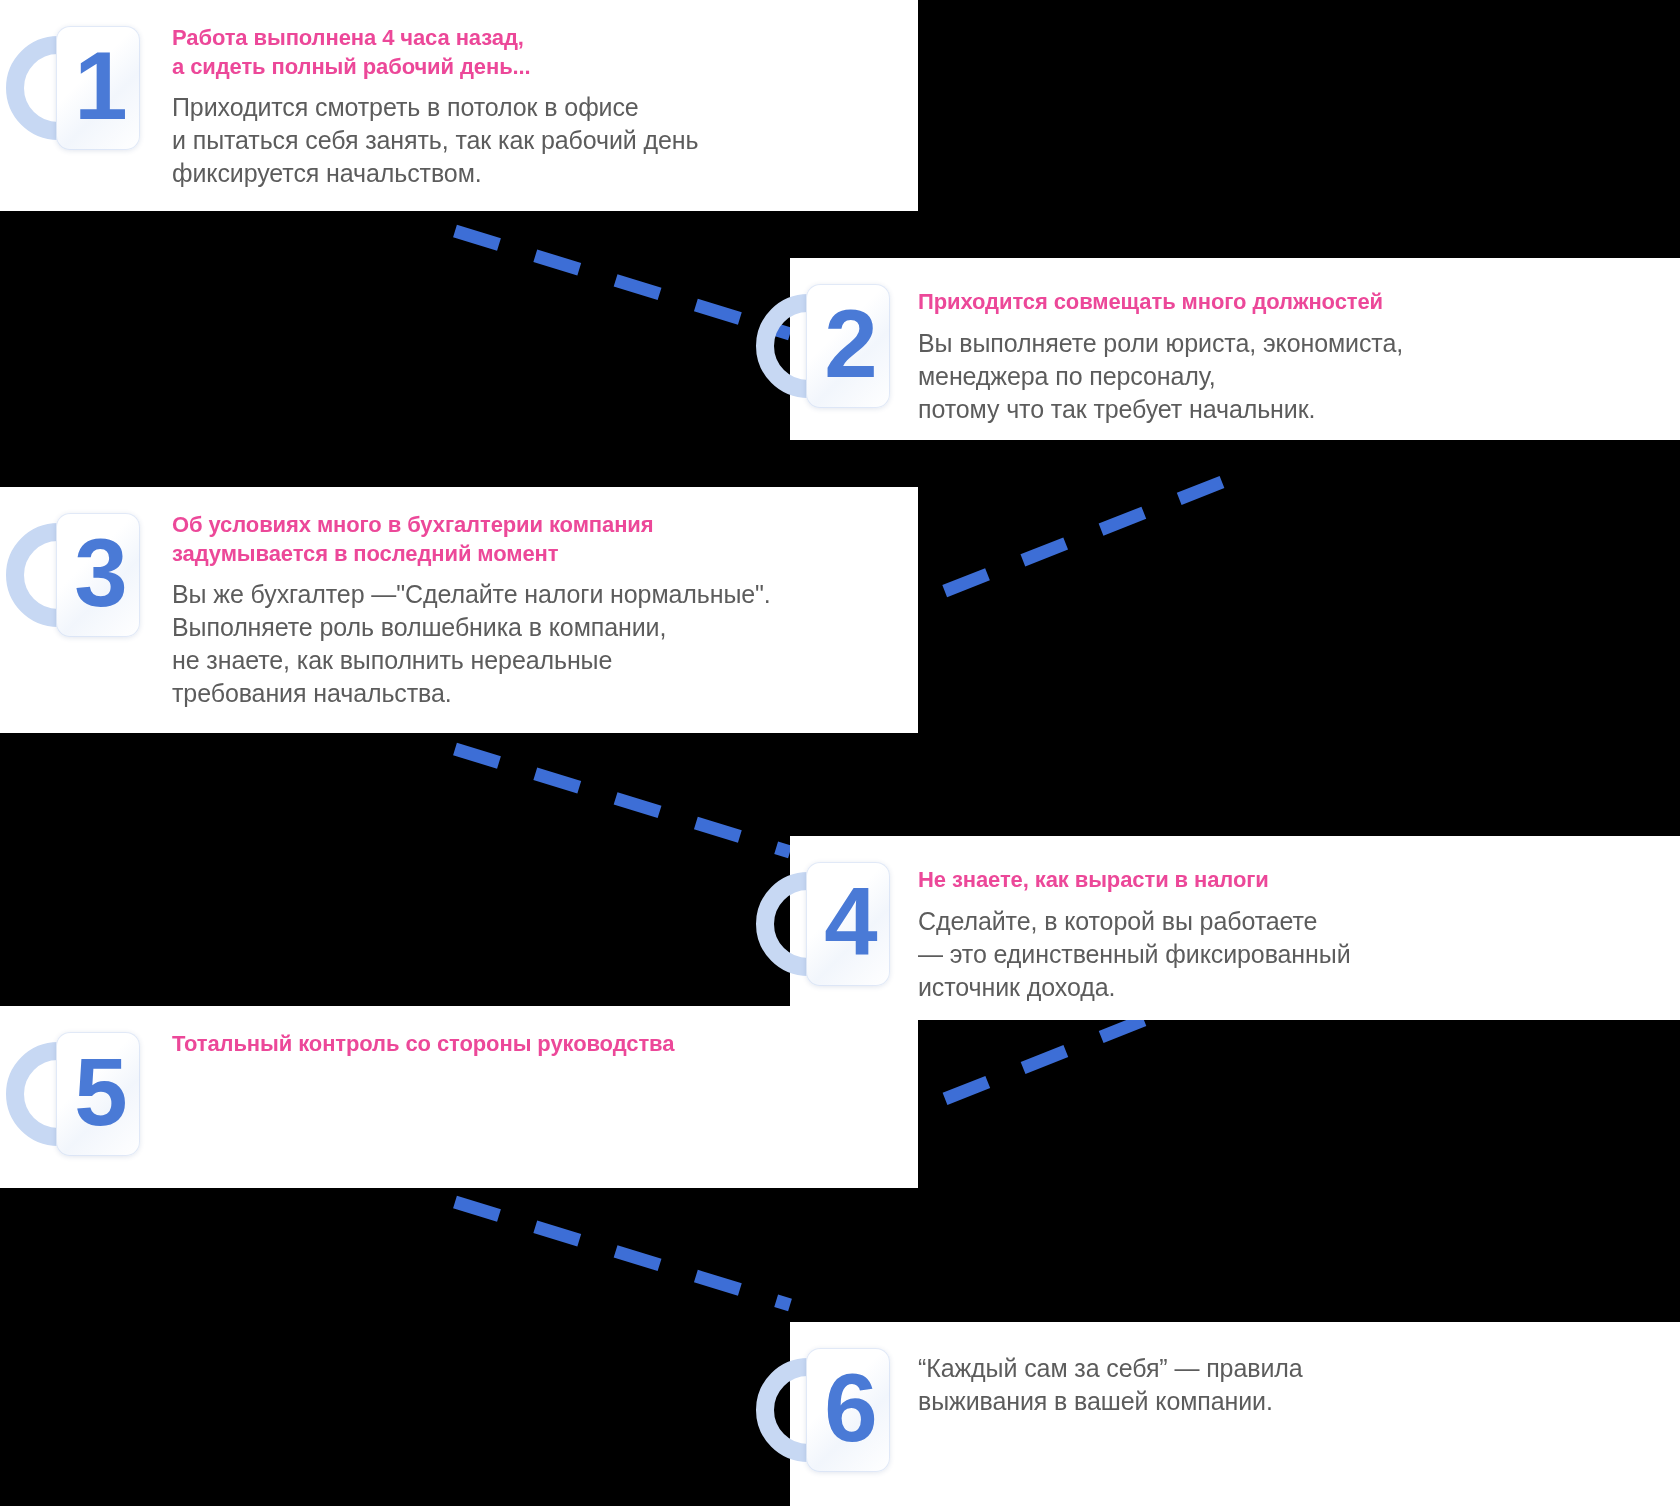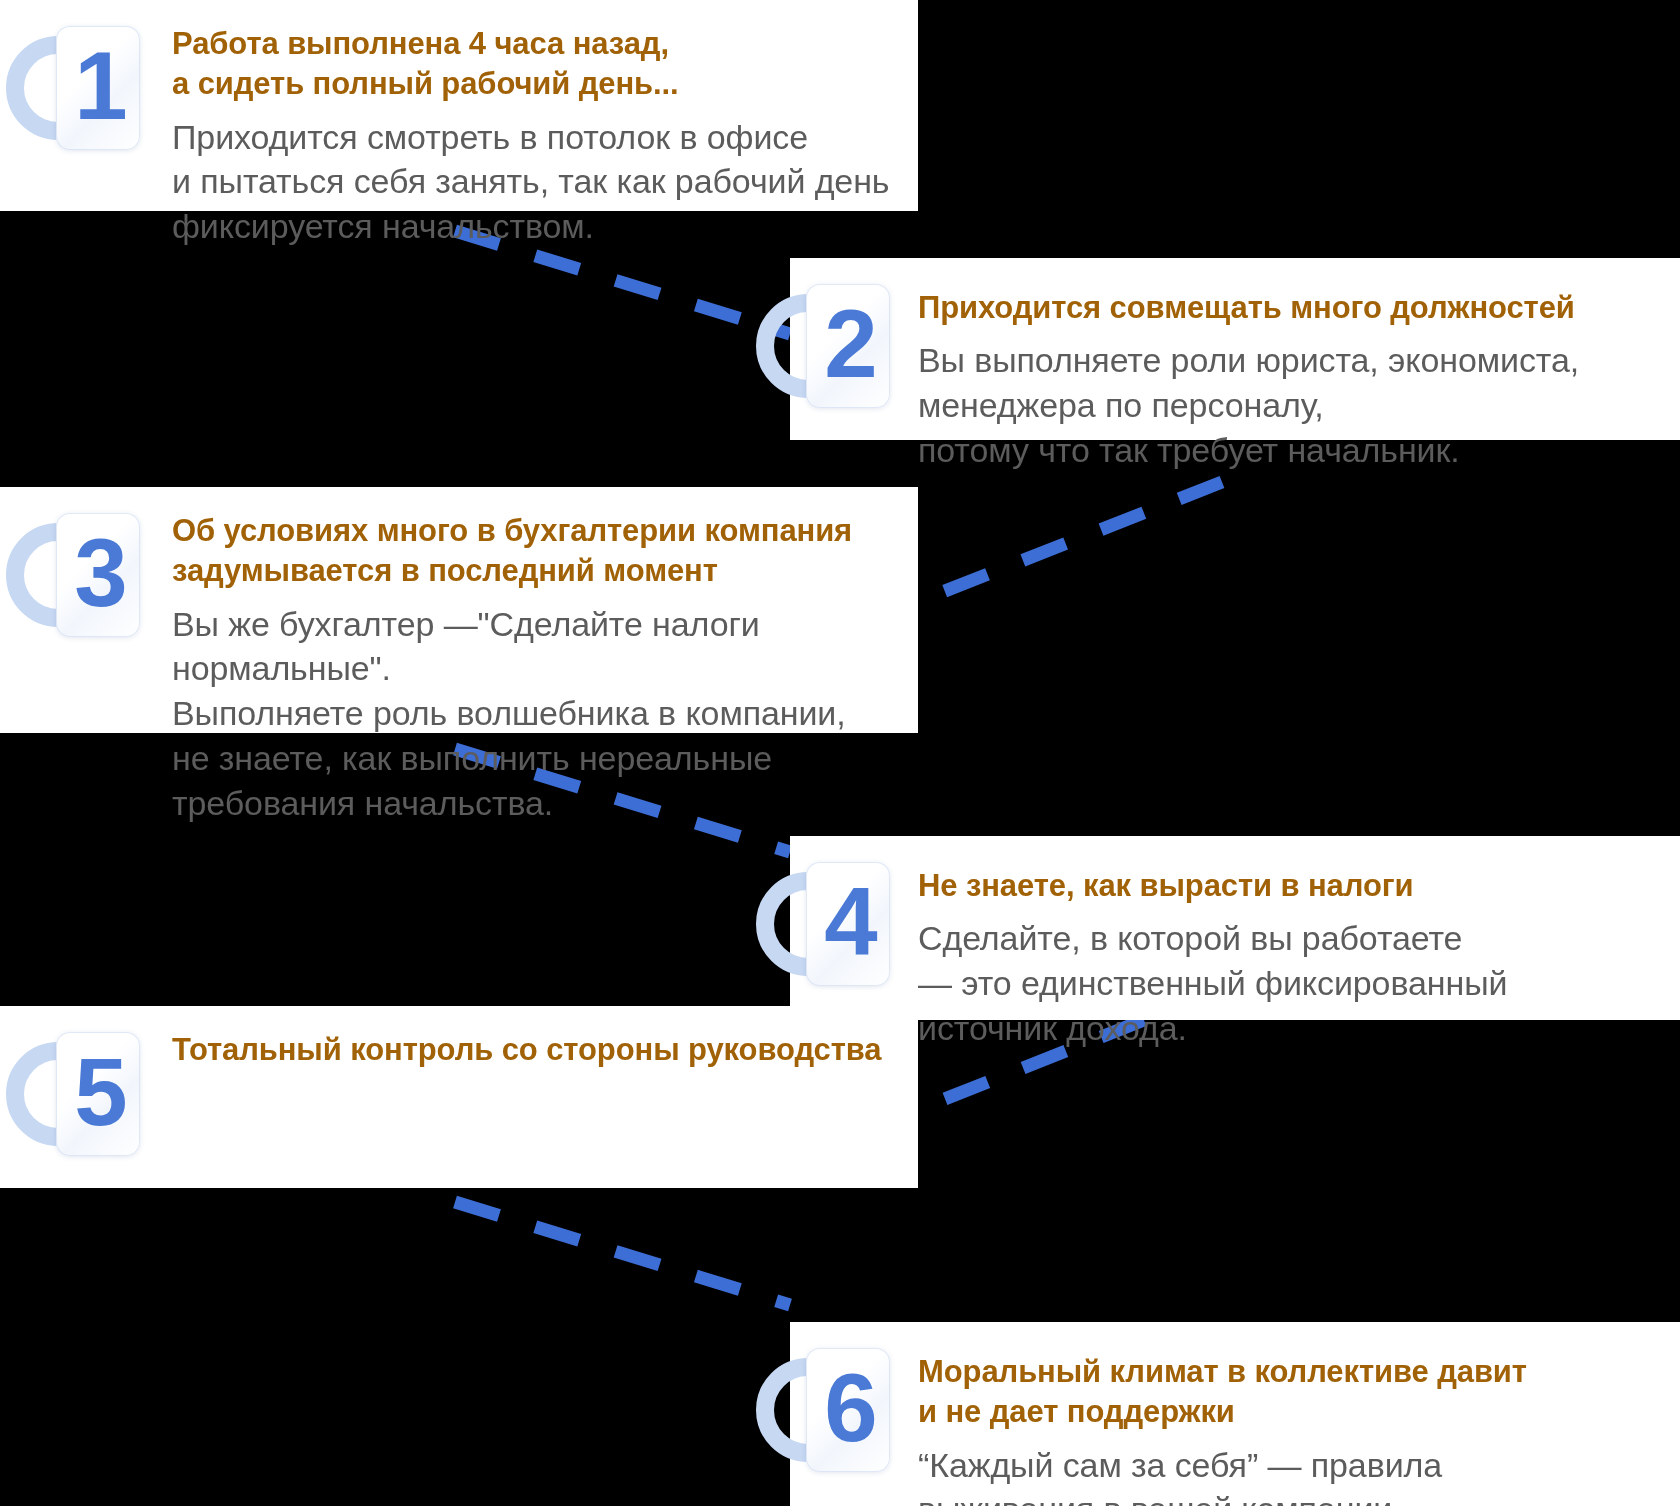--- a/index.html
+++ b/index.html
@@ -52,25 +52,25 @@
   .digit{
     font-size:96px;line-height:1;font-weight:700;color:#4a7ad6;
     font-family:"Liberation Sans","DejaVu Sans",sans-serif;
     letter-spacing:-2px;
     position:relative;left:2px;top:-2px;
   }
 
   
   .txt{flex:1 1 auto;padding-right:16px;}
   .head{
-    font-size:31px;line-height:1.30;font-weight:700;color:#a16207;
+    font-size:22px;line-height:1.30;font-weight:700;color:#ec4899;
     margin:0 0 10px 0;white-space:pre-line;letter-spacing:-.1px;
   }
   .body{
-    font-size:34px;line-height:1.32;font-weight:400;color:#5c5c5c;
+    font-size:25px;line-height:1.32;font-weight:400;color:#5c5c5c;
     margin:0;white-space:pre-line;letter-spacing:-.1px;
   }
   .panel.left .txt{margin-top:2px;}
   .panel.right .txt{margin-top:8px;}
   .p1 .txt{margin-top:-4px;}
   .p3 .txt{margin-top:2px;}
   .p5 .txt{margin-top:6px;}
   .p2 .txt{margin-top:14px;}
   .p4 .txt{margin-top:14px;}
   .p6 .txt{margin-top:10px;}
@@ -178,20 +178,18 @@
   <div class="panel right p6">
     <div class="badge-col">
       <div class="badge">
         <div class="ring"></div>
         <div class="card">
           <span class="digit">6</span>
         </div>
       </div>
     </div>
     <div class="txt">
-      <p class="head">Моральный климат в коллективе давит
-и не дает поддержки</p>
       <p class="body">“Каждый сам за себя” — правила
 выживания в вашей компании.</p>
     </div>
   </div>
 
 </div>
 
 </body></html>

